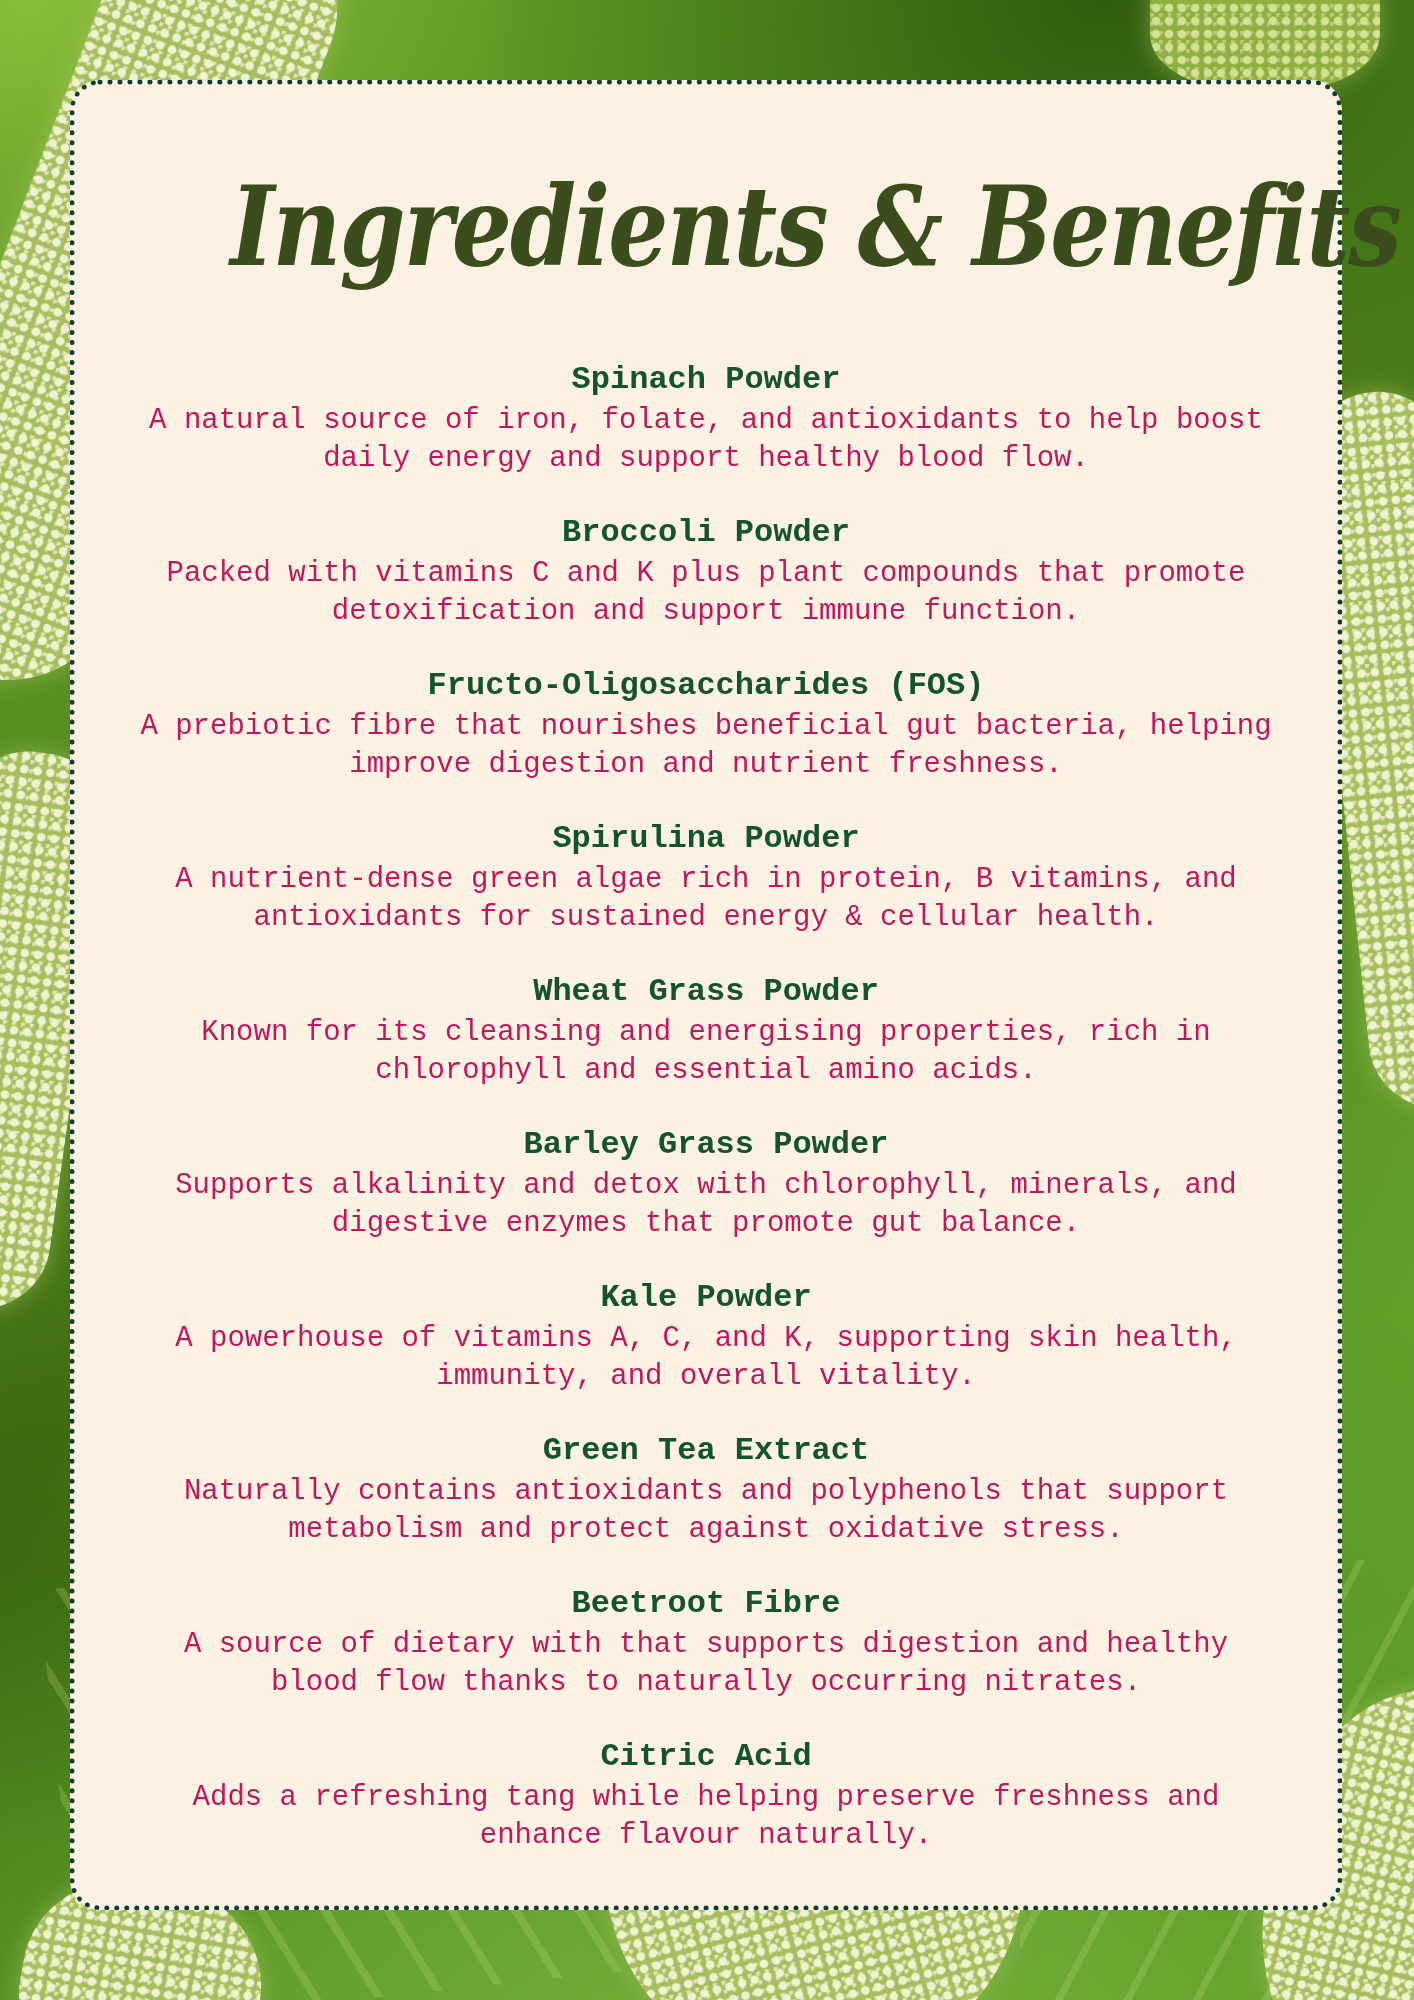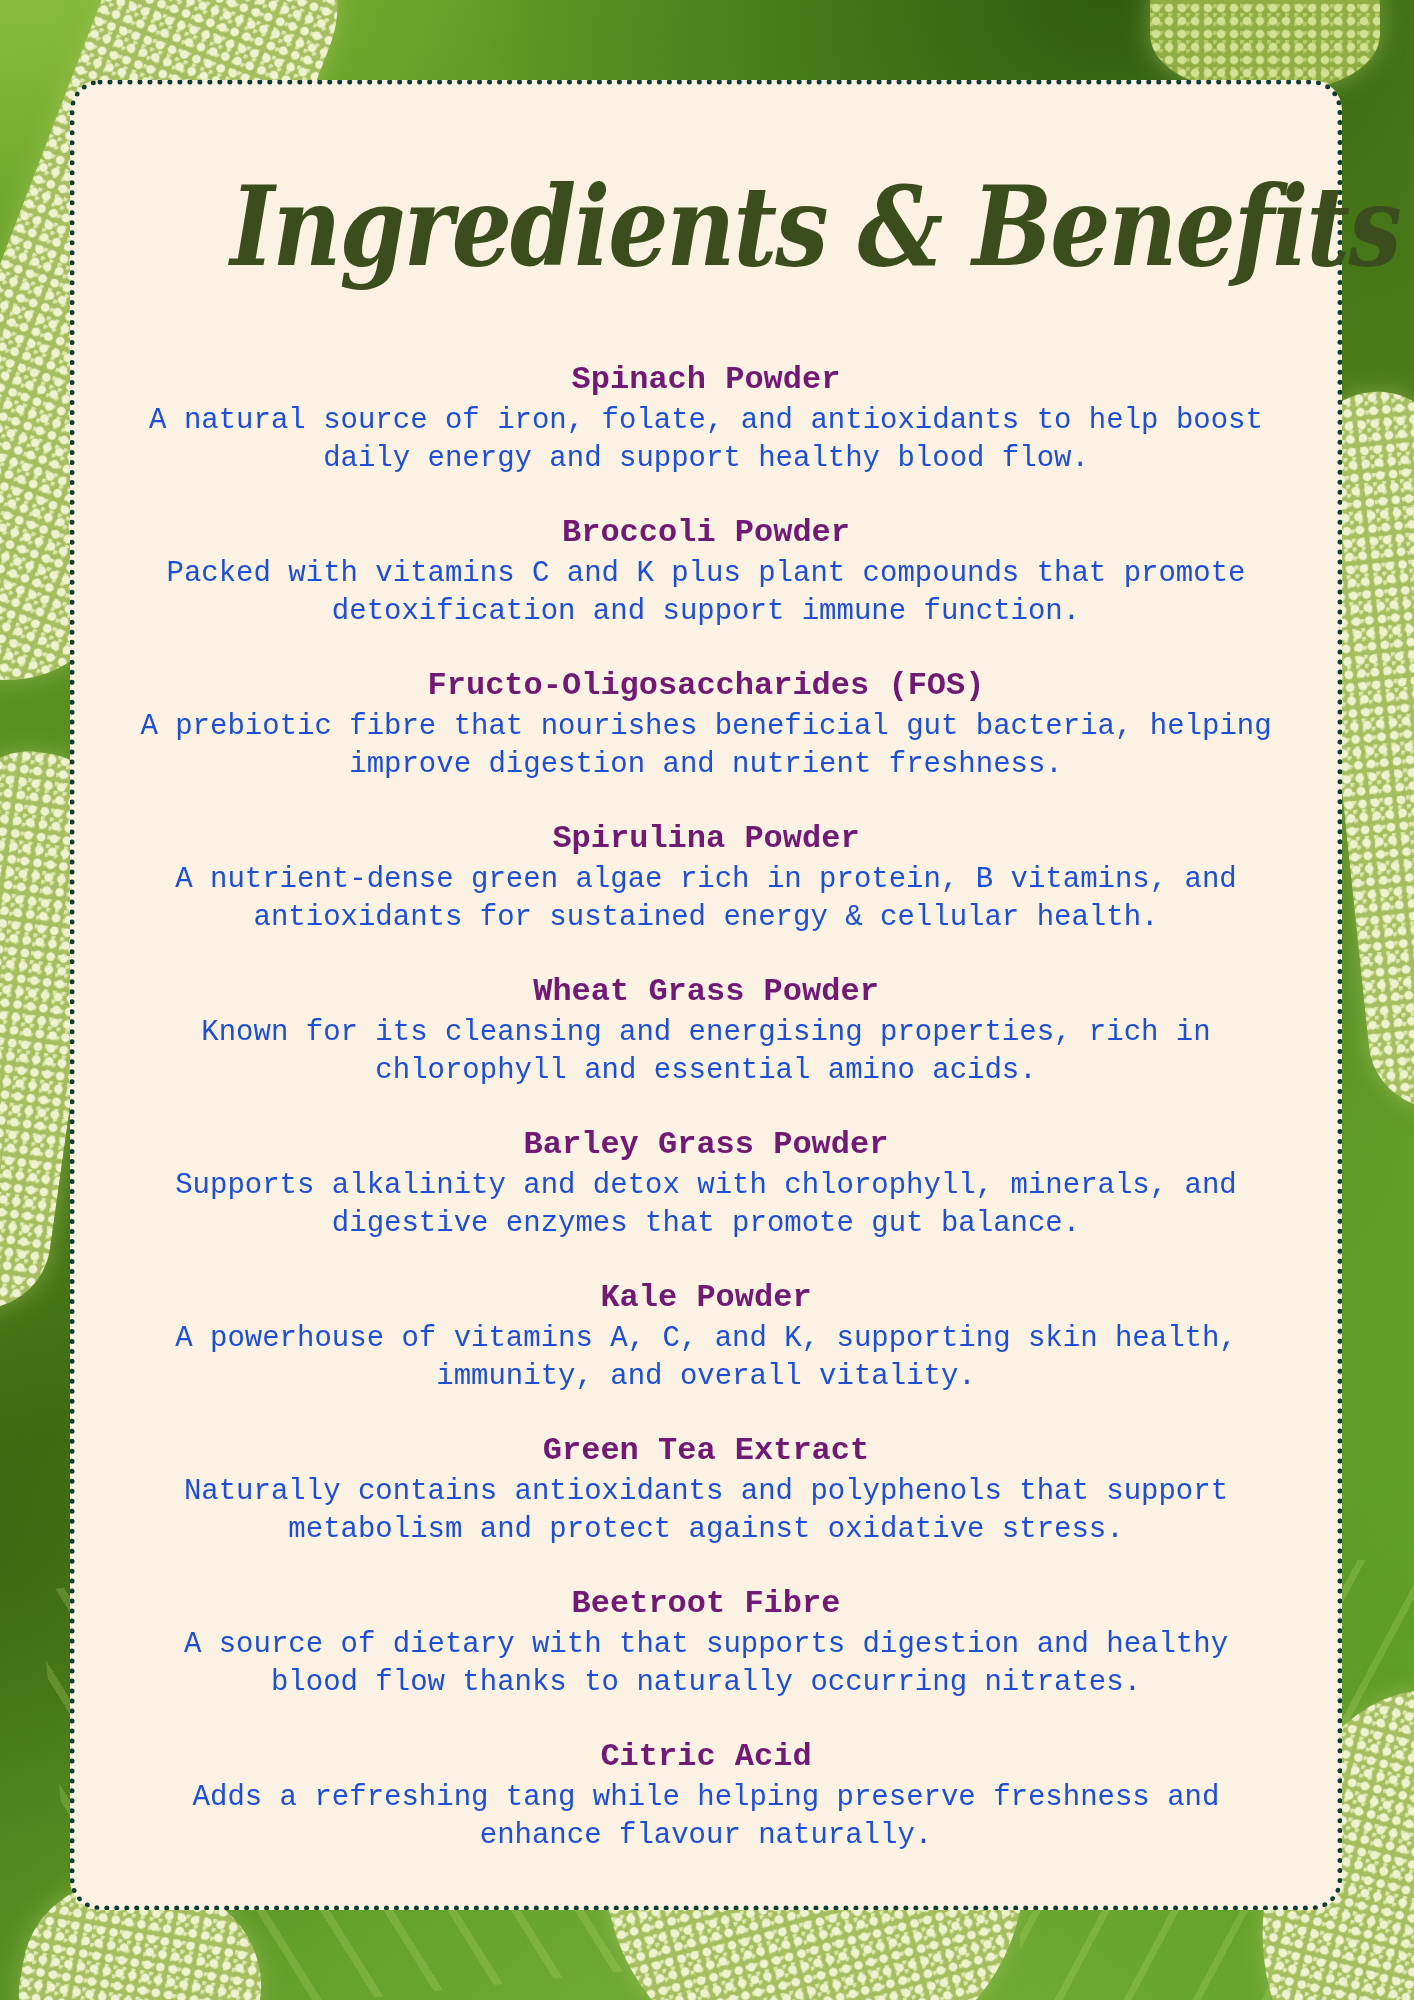--- a/index.html
+++ b/index.html
@@ -76,25 +76,25 @@
     font-size:110px;
     letter-spacing:-0.02em;
     color:#3b4d1c;
     transform:scaleX(0.86);
     transform-origin:center;
   }
   .sections{margin-top:32px;}
   .ingredient + .ingredient{margin-top:33px;}
   .ingredient .name{
     font-size:32px;font-weight:700;line-height:44px;
-    color:#701a75;letter-spacing:0;
+    color:#14532d;letter-spacing:0;
   }
   .ingredient .desc{
     font-size:29px;font-weight:400;line-height:38px;
-    color:#1d4ed8;
+    color:#be185d;
     white-space:pre-line;
   }
 </style>
 </head>
 <body>
 
 <div class="bg"></div>
 <div class="streaks"></div>
 <div class="streaks2"></div>
 <div class="foam foam-band-topleft"></div>

